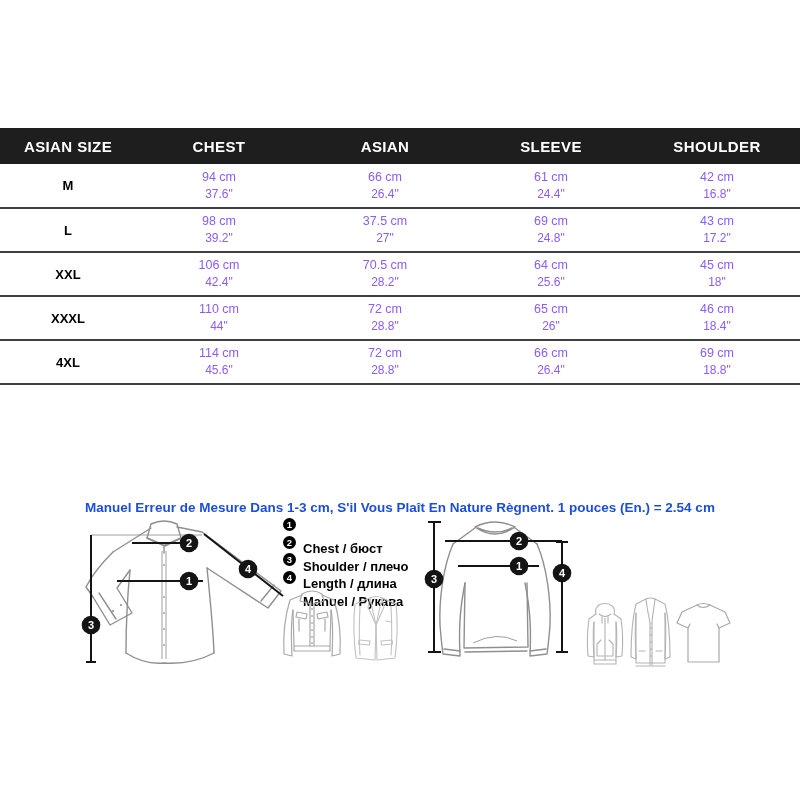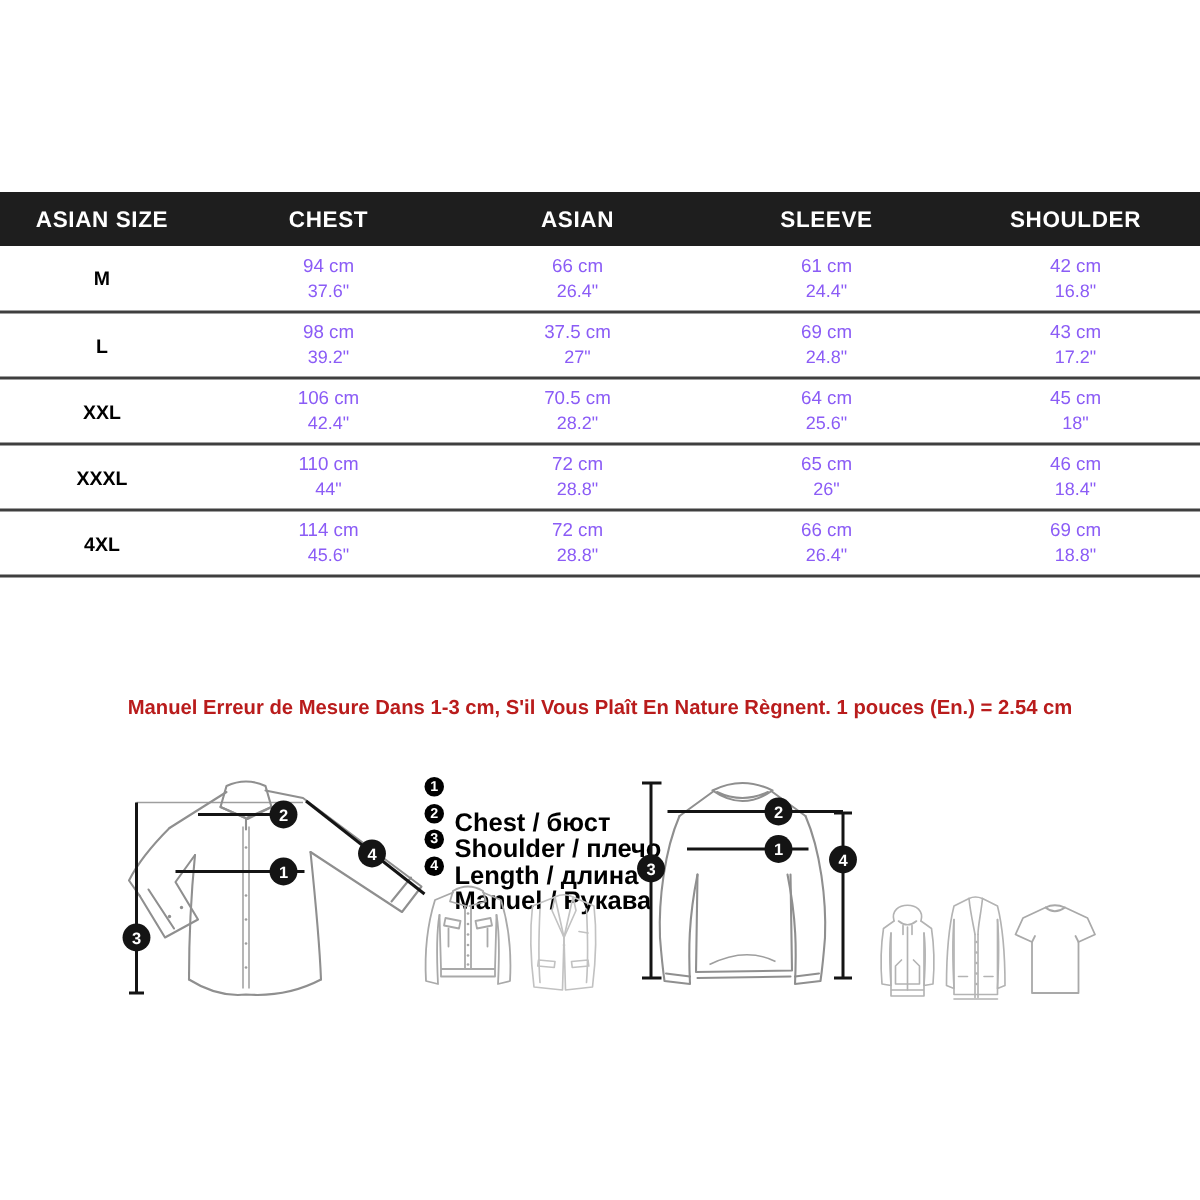--- a/index.html
+++ b/index.html
@@ -7,28 +7,28 @@
           font-family:"Liberation Sans",sans-serif;color:#222;}
   
   #size-table{position:absolute;left:0;top:128px;width:800px;border-collapse:collapse;table-layout:fixed;}
   #size-table thead th{background:#1e1e1e;color:#fff;height:34px;font-size:15px;font-weight:bold;
           letter-spacing:.4px;text-align:center;}
   #size-table tbody tr{height:44px;border-bottom:2px solid #3f3f3f;}
   #size-table td{text-align:center;vertical-align:middle;font-size:12.5px;line-height:17px;color:#8b5cf6;padding:0;}
   #size-table td.size{font-weight:bold;color:#000;font-size:13px;}
   .in-val{font-size:12px;}
   
-  #note{position:absolute;left:0;top:464px;width:800px;text-align:center;
-        font-size:13.5px;font-weight:bold;color:#b91c1c;}
+  #note{position:absolute;left:0;top:500px;width:800px;text-align:center;
+        font-size:13.5px;font-weight:bold;color:#1d4ed8;}
   
   #legend{position:absolute;left:283px;top:516px;}
   .legend-row{display:flex;align-items:center;height:17.5px;}
   .lnum{display:inline-flex;align-items:center;justify-content:center;width:13px;height:13px;
         border-radius:50%;background:#000;color:#fff;font-size:9.5px;font-weight:bold;margin-right:7px;flex:none;}
-  .llabel{font-size:17px;font-weight:bold;color:#000;white-space:nowrap;margin-top:48px;}
+  .llabel{font-size:13px;font-weight:bold;color:#000;white-space:nowrap;margin-top:48px;}
   
   .fig{position:absolute;}
   .mline{stroke:#141414;stroke-width:2;fill:none;}
   .mcirc{fill:#141414;}
   .mtxt{fill:#fff;font-size:11px;font-weight:bold;text-anchor:middle;font-family:"Liberation Sans",sans-serif;}
   .g1{stroke:#8f8f8f;stroke-width:1.4;fill:none;stroke-linejoin:round;stroke-linecap:round;}
   .g2{stroke:#9e9e9e;stroke-width:1;fill:none;}
   .s1{stroke:#a9a9a9;stroke-width:1.2;fill:none;stroke-linejoin:round;stroke-linecap:round;}
   .s2{stroke:#c2c2c2;stroke-width:1.1;fill:none;stroke-linejoin:round;stroke-linecap:round;}
   .s3{stroke:#b3b3b3;stroke-width:1.1;fill:none;stroke-linejoin:round;stroke-linecap:round;}

